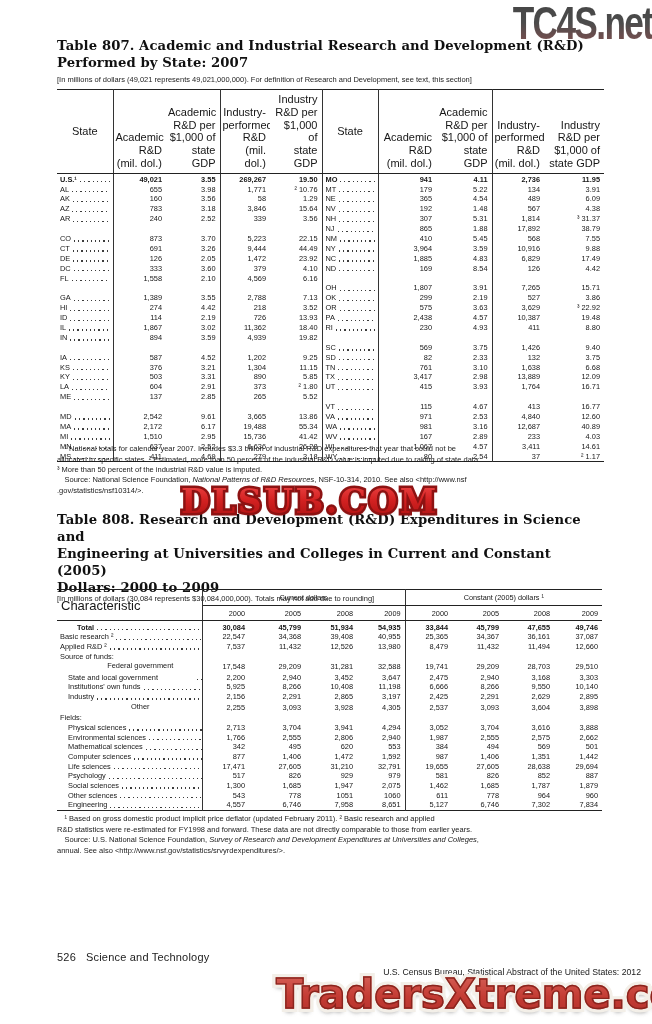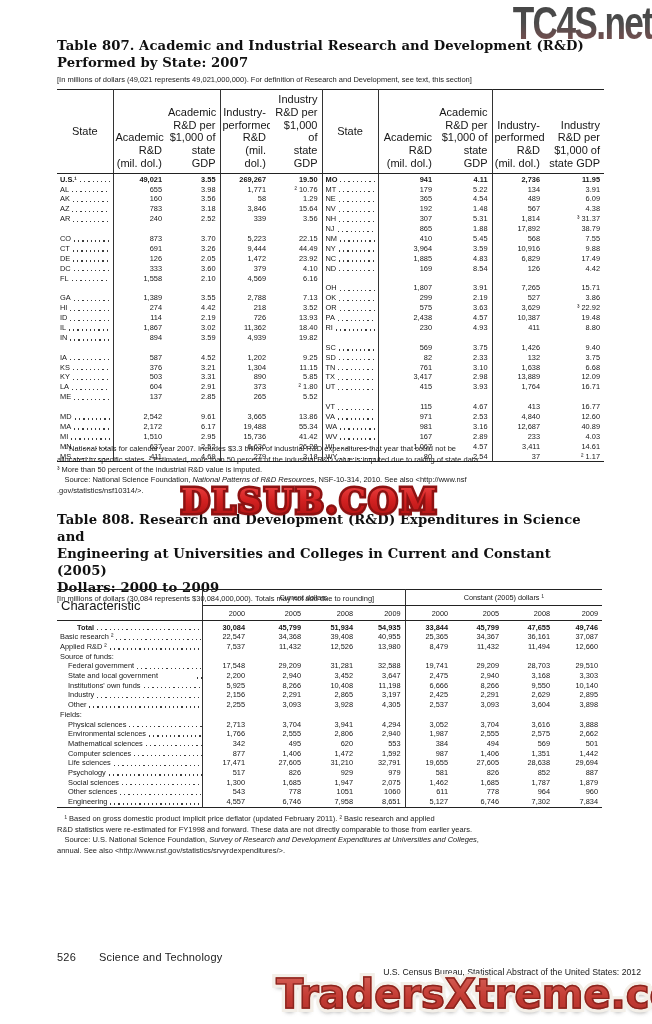--- a/index.html
+++ b/index.html
@@ -47,21 +47,21 @@
   #t808 th.char2{border-bottom:1.4px solid #222;}
   #t808 td{font-size:7.4px;height:9.7px;line-height:9.4px;padding:0;white-space:nowrap;}
   #t808 td.num{text-align:right;padding-right:4px;}
   #t808 tbody tr:first-child td{padding-top:1.5px;}
 
   
   .fnote{font-size:7.5px;line-height:1.42;color:#1a1a1a;white-space:pre-line;width:549px;}
 
   
   .footer-left{font-size:11px;color:#222;letter-spacing:.2px;}
-  .footer-left .pg{margin-right:23px;}
+  .footer-left .pg{margin-right:10px;}
   .credit{font-size:8.7px;color:#1a1a1a;text-align:right;width:345px;}
 
   
   .wm{pointer-events:none;white-space:nowrap;}
   .wm-tc4s{top:-2px;right:0;font-family:"Liberation Sans",sans-serif;font-weight:bold;
            font-size:43px;letter-spacing:-2px;transform:scale(.82,1.06);transform-origin:top right;
            background:linear-gradient(180deg,#3d3d3d 0%,#454545 48%,#6b4747 78%,#9c5a53 100%);
            -webkit-background-clip:text;background-clip:text;color:transparent;opacity:.96;}
   .wm-stack{position:absolute;}
   .wm-stack span{position:absolute;left:0;top:0;}
@@ -843,21 +843,21 @@
         <td class="num"></td>
         <td class="num"></td>
         <td class="num vr"></td>
         <td class="num"></td>
         <td class="num"></td>
         <td class="num"></td>
         <td class="num"></td>
       </tr>
       <tr>
         <td class="char vr">
-          <div class="cellflex" style="padding-left: 11px;">
+          <div class="cellflex" style="padding-left: 11px; flex-direction: column;">
             <span class="lbl">Federal government</span>
             <span class="ldr"></span>
           </div>
         </td>
         <td class="num">17,548</td>
         <td class="num">29,209</td>
         <td class="num">31,281</td>
         <td class="num vr">32,588</td>
         <td class="num">19,741</td>
         <td class="num">29,209</td>
@@ -907,21 +907,21 @@
         <td class="num">2,291</td>
         <td class="num">2,865</td>
         <td class="num vr">3,197</td>
         <td class="num">2,425</td>
         <td class="num">2,291</td>
         <td class="num">2,629</td>
         <td class="num">2,895</td>
       </tr>
       <tr>
         <td class="char vr">
-          <div class="cellflex" style="padding-left: 11px;">
+          <div class="cellflex" style="padding-left: 11px; flex-direction: column;">
             <span class="lbl">Other</span>
             <span class="ldr"></span>
           </div>
         </td>
         <td class="num">2,255</td>
         <td class="num">3,093</td>
         <td class="num">3,928</td>
         <td class="num vr">4,305</td>
         <td class="num">2,537</td>
         <td class="num">3,093</td>

